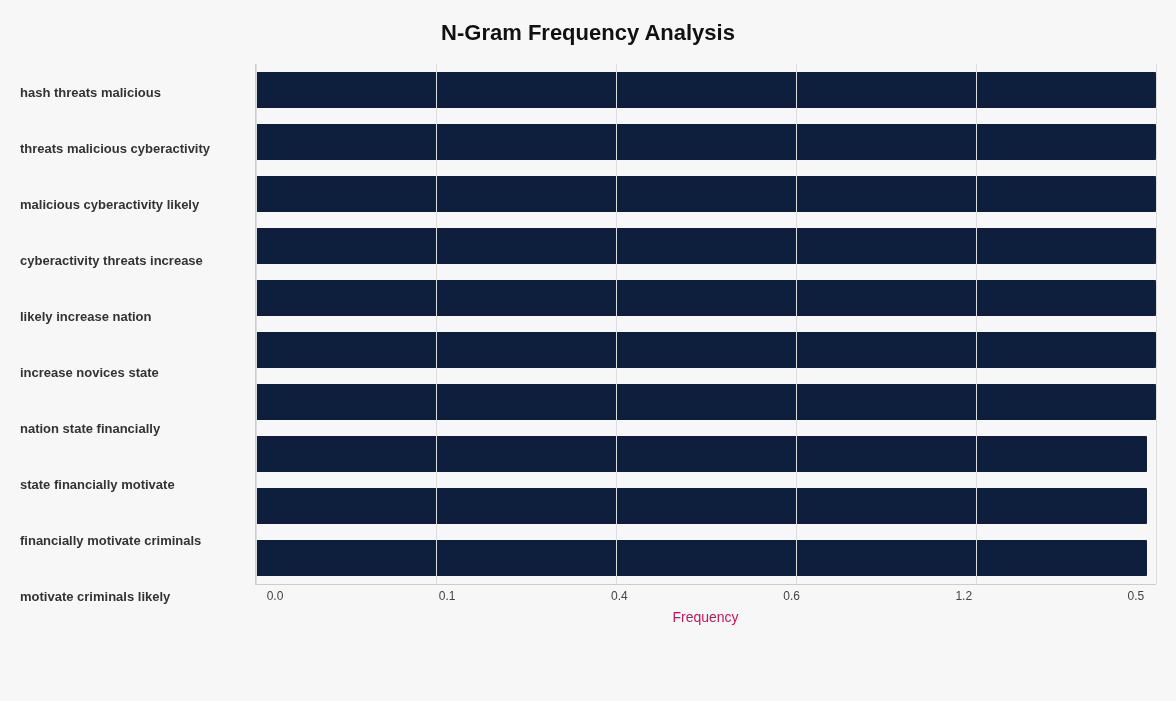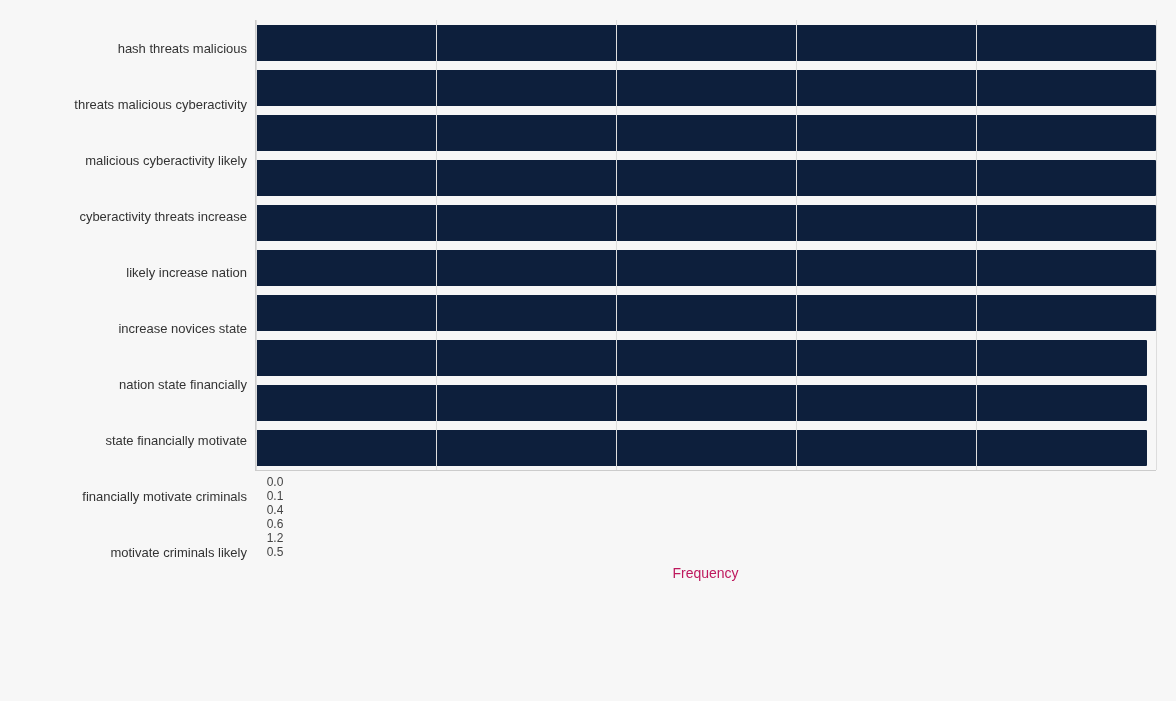--- a/index.html
+++ b/index.html
@@ -29,24 +29,24 @@
     .chart-area {
       display: flex;
       flex-direction: row;
       width: 100%;
       height: calc(100% - 60px);
     }
     .y-labels {
       display: flex;
       flex-direction: column;
       justify-content: space-around;
-      align-items: flex-end;
       width: 235px;
       padding-right: 8px;
       flex-shrink: 0;
+      font-weight: bold;
     }
     .y-label {
       font-size: 13px;
       color: #333;
       white-space: nowrap;
       line-height: 1;
     }
     .bars-and-x {
       flex: 1;
       display: flex;
@@ -72,21 +72,21 @@
       background: #0d1f3c;
       border-radius: 1px;
     }
     .x-axis {
       display: flex;
       flex-direction: column;
       margin-top: 4px;
     }
     .x-ticks {
       display: flex;
-      flex-direction: column;
+      flex-direction: row;
       justify-content: space-between;
       width: 100%;
     }
     .x-tick {
       font-size: 12px;
       color: #444;
       text-align: center;
       width: 40px;
     }
     .x-label {
@@ -108,20 +108,21 @@
       top: 0;
       bottom: 0;
       width: 1px;
       background: #ddd;
     }
   </style>
 </head>
 <body>
 
 <div class="chart-container">
+  <div class="chart-title">N-Gram Frequency Analysis</div>
   <div class="chart-area">
     <div class="y-labels" id="y-labels">
         <div class="y-label">hash threats malicious</div>
         <div class="y-label">threats malicious cyberactivity</div>
         <div class="y-label">malicious cyberactivity likely</div>
         <div class="y-label">cyberactivity threats increase</div>
         <div class="y-label">likely increase nation</div>
         <div class="y-label">increase novices state</div>
         <div class="y-label">nation state financially</div>
         <div class="y-label">state financially motivate</div>

